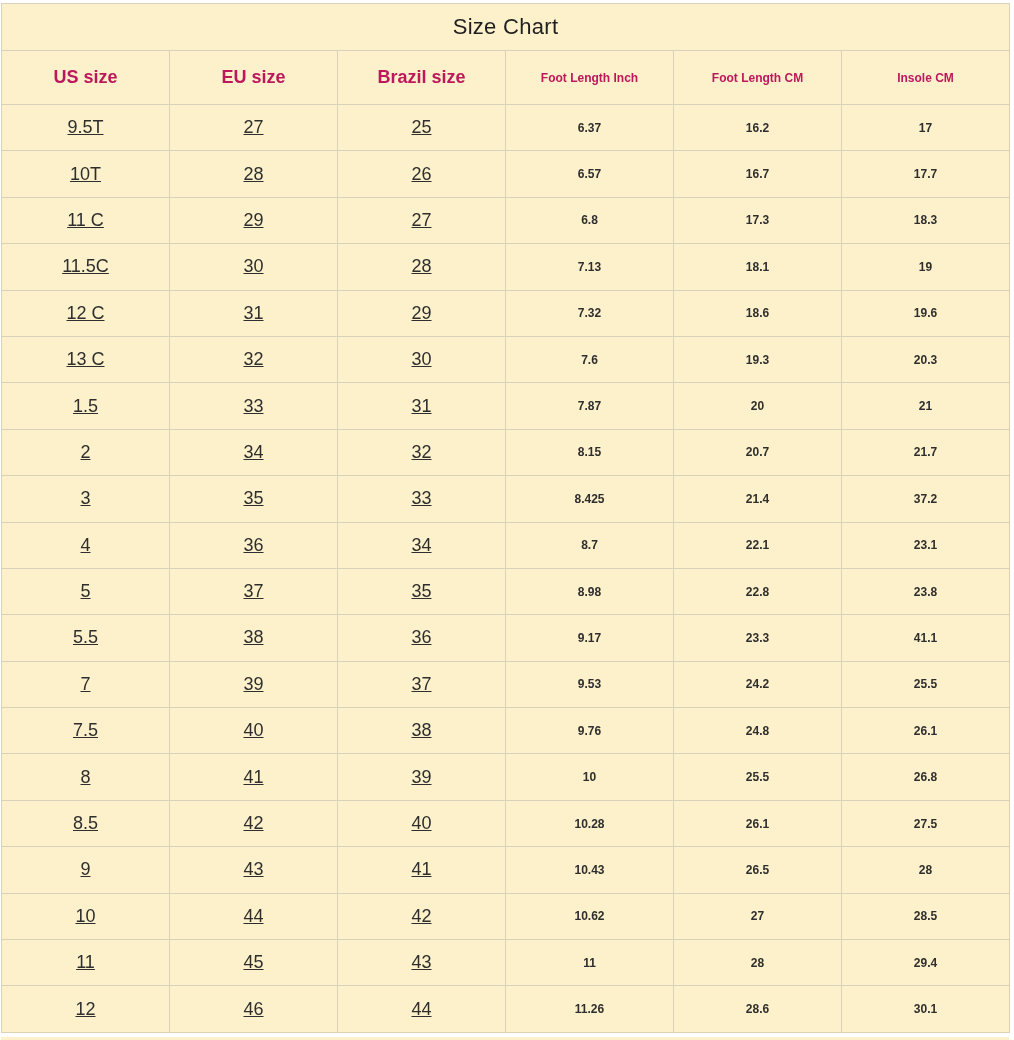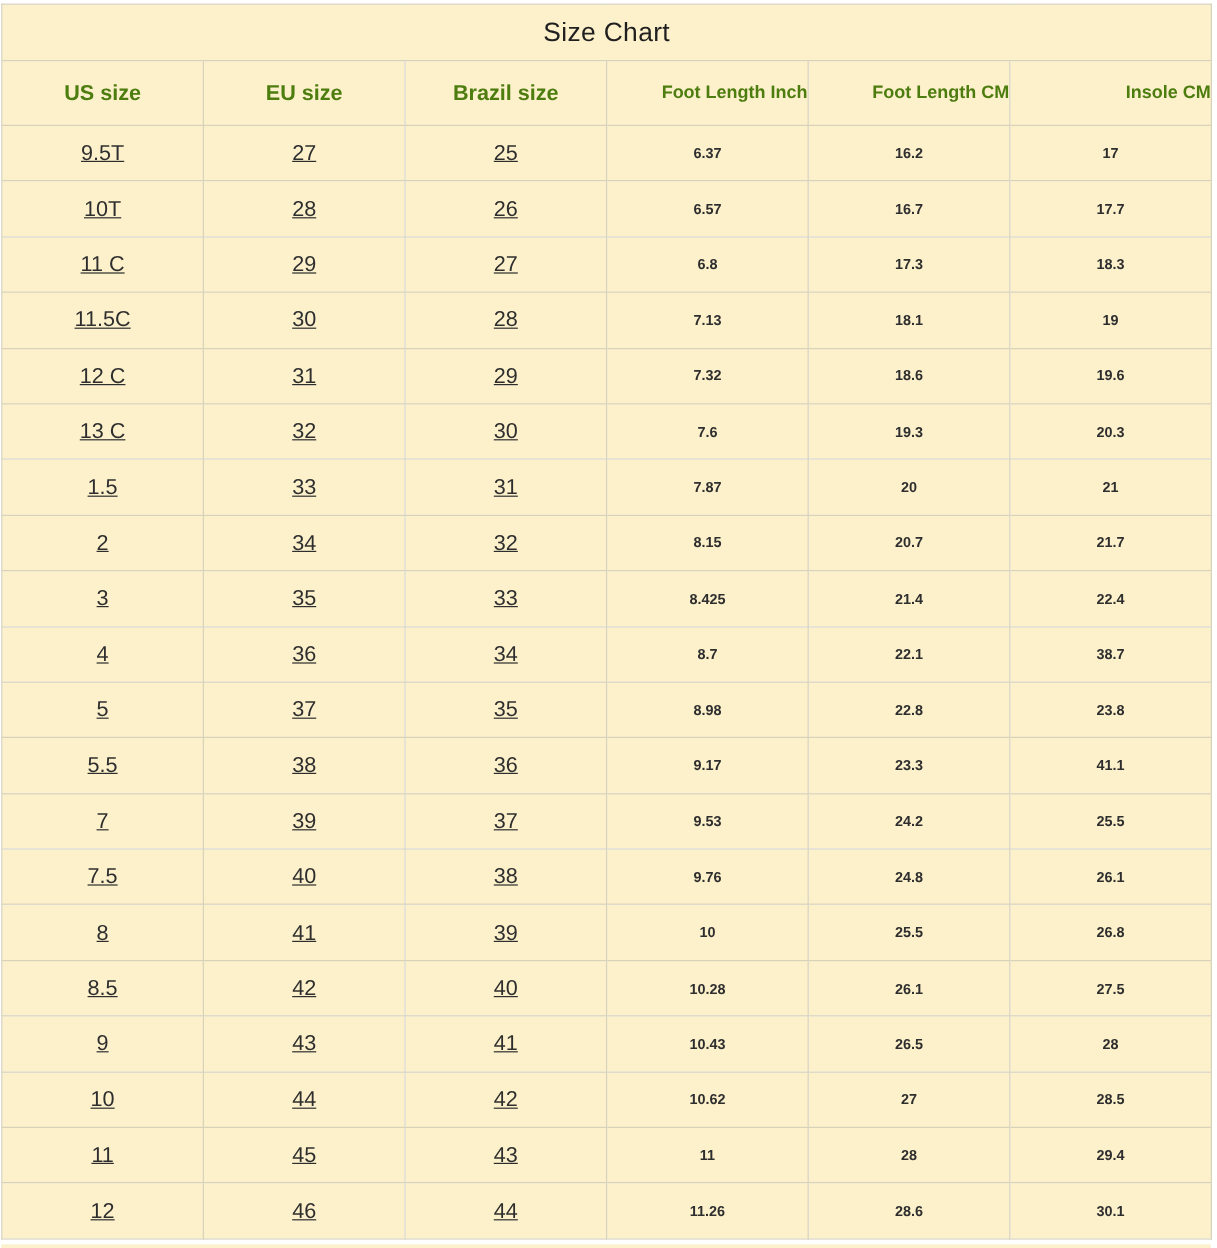--- a/index.html
+++ b/index.html
@@ -38,24 +38,24 @@
   tr.title-row th {
     height: 46px;
     font-size: 22px;
     font-weight: 400;
     color: #1f1f1f;
     letter-spacing: 0.3px;
   }
   tr.header-row th {
     height: 53px;
     font-weight: 700;
-    color: #4d7c0f;
+    color: #be185d;
   }
   tr.header-row th.hdr-big { font-size: 18px; }
-  tr.header-row th.hdr-small { font-size: 15px; text-align: right; }
+  tr.header-row th.hdr-small { font-size: 12px; }
   tbody td { height: 45.4px; }
   tbody td:nth-child(-n+3) { font-size: 18px; text-decoration: underline; }
   tbody td:nth-child(n+4)  { font-size: 12px; font-weight: bold; }
   .bottom-peek {
     position: absolute;
     left: 1px;
     top: 1037px;
     width: 1008px;
     height: 3px;
     background: #fcf1cb;
@@ -151,29 +151,29 @@
           <td>8.15</td>
           <td>20.7</td>
           <td>21.7</td>
         </tr>
         <tr>
           <td>3</td>
           <td>35</td>
           <td>33</td>
           <td>8.425</td>
           <td>21.4</td>
-          <td>22.4</td>
+          <td>37.2</td>
         </tr>
         <tr>
           <td>4</td>
           <td>36</td>
           <td>34</td>
           <td>8.7</td>
           <td>22.1</td>
-          <td>38.7</td>
+          <td>23.1</td>
         </tr>
         <tr>
           <td>5</td>
           <td>37</td>
           <td>35</td>
           <td>8.98</td>
           <td>22.8</td>
           <td>23.8</td>
         </tr>
         <tr>

